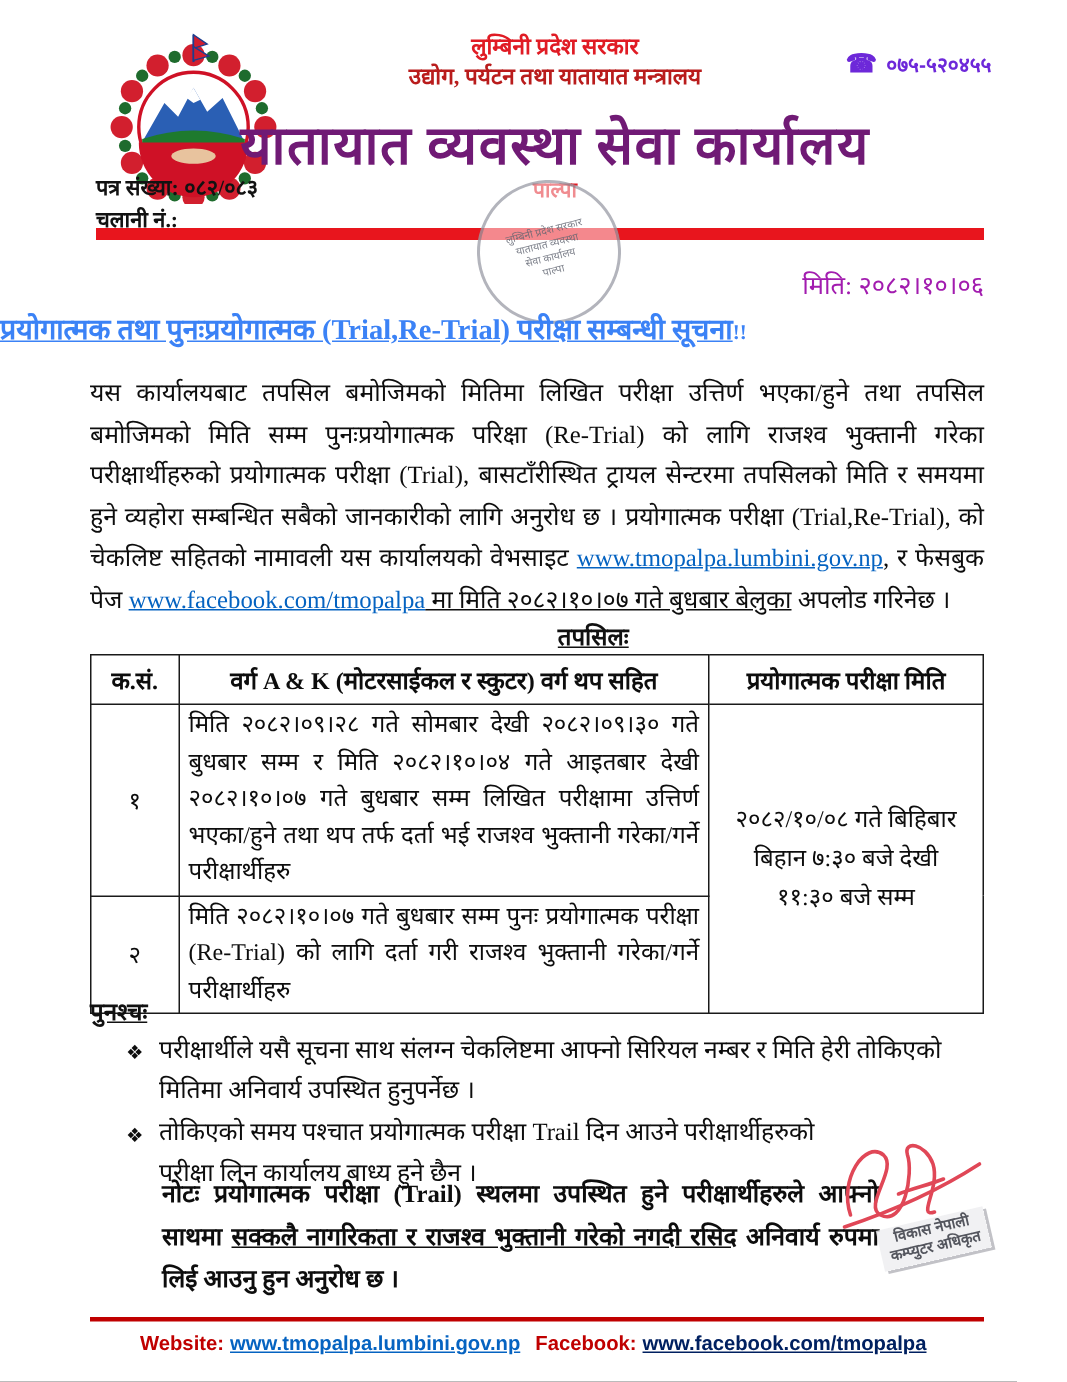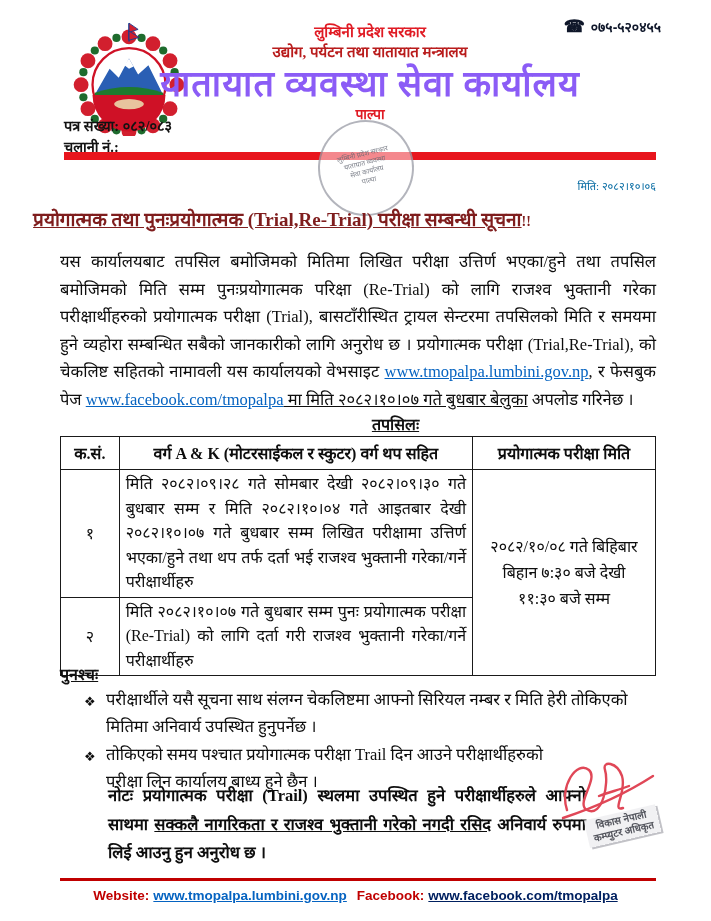--- a/index.html
+++ b/index.html
@@ -6,33 +6,33 @@
   .page{
     position:relative;width:711px;height:921px;margin:0 auto;background:#ffffff;
     font-family:"Liberation Serif", serif;color:#111;overflow:hidden;
   }
   .abs{position:absolute;}
   
   .emblem{left:72px;top:22px;width:114px;height:114px;}
   .head-center{left:130px;top:22px;width:480px;text-align:center;}
   .govt-line{font-size:15px;font-weight:bold;color:#e01b24;line-height:20px;}
   .ministry-line{font-size:15px;font-weight:bold;color:#b91c1c;line-height:20px;}
-  .office-name{font-size:36px;font-weight:bold;color:#8b5cf6;line-height:44px;letter-spacing:1px;}
+  .office-name{font-size:36px;font-weight:bold;color:#701a75;line-height:44px;letter-spacing:1px;margin-top:13px;}
   .district{font-size:14px;font-weight:bold;color:#e01b24;line-height:18px;}
-  .phone{right:50px;top:16px;font-size:14px;font-weight:bold;color:#0f172a;font-family:"Liberation Sans",sans-serif;}
+  .phone{right:50px;top:32px;font-size:14px;font-weight:bold;color:#6d28d9;font-family:"Liberation Sans",sans-serif;}
   .phone .glyph{font-size:17px;margin-right:6px;}
   .letter-block{left:64px;top:116px;font-size:14.5px;font-weight:bold;line-height:21px;color:#121212;}
   .rule-red{left:64px;top:152px;width:592px;height:8px;background:#e8151d;}
   .seal{left:318px;top:120px;width:92px;height:92px;border:2px solid rgba(125,128,140,.65);
         border-radius:50%;background:rgba(255,255,255,.55);transform:rotate(-14deg);
         display:flex;flex-direction:column;justify-content:center;align-items:center;
         font-size:7px;color:#70747f;text-align:center;line-height:9px;opacity:.9;}
-  .doc-date{left:420px;top:178px;width:236px;text-align:right;font-size:11px;color:#0369a1;}
-  
-  .doc-title{left:0;top:206px;width:564px;text-align:center;font-size:19px;font-weight:bold;color:#7f1d1d;}
+  .doc-date{left:420px;top:178px;width:236px;text-align:right;font-size:17px;color:#a21caf;}
+  
+  .doc-title{left:0;top:206px;width:564px;text-align:left;font-size:19px;font-weight:bold;color:#3b82f6;}
   .doc-title .u{text-decoration:underline;}
   .doc-title .bang{font-size:14px;}
   
   .body-para{left:60px;top:248px;width:596px;font-size:16.5px;line-height:27.5px;text-align:justify;color:#0d0d0d;}
   a.link{color:#0563c1;text-decoration:underline;cursor:pointer;}
   .u-black{text-decoration:underline;}
   
   .tbl-caption{left:0;top:413px;width:711px;text-align:center;font-size:16px;font-weight:bold;text-decoration:underline;padding-left:40px;}
   table.sched{position:absolute;left:60px;top:436px;width:596px;border-collapse:collapse;}
   table.sched th,table.sched td{border:1.6px solid #1a1a1a;font-size:16px;color:#0d0d0d;padding:2px 6px;vertical-align:middle;}

